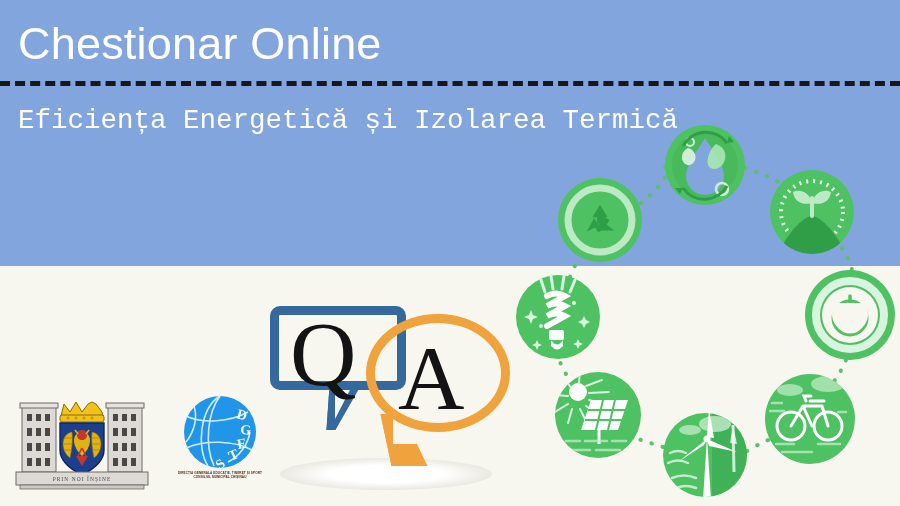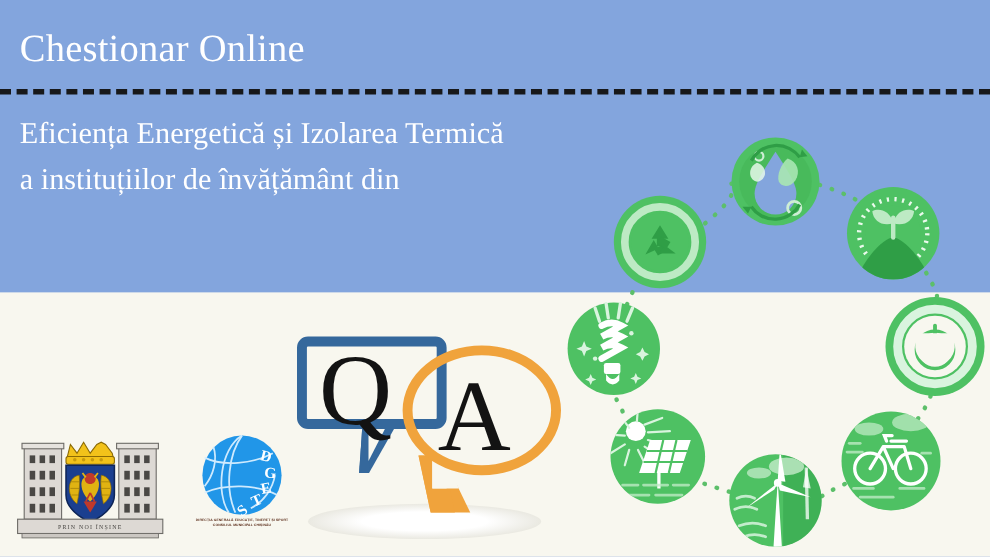--- a/index.html
+++ b/index.html
@@ -17,31 +17,31 @@
     background:#83a5dd;
   }
   .band-cream{
     position:absolute;left:0;top:266px;width:900px;height:240px;
     background:#f8f7ef;
   }
 
   
   .hdr-title{
     position:absolute;left:18px;top:16px;
-    font-family:Liberation Serif, serif;
-    font-size:35px;line-height:56px;color:#ffffff;
+    font-family:Liberation Sans, sans-serif;
+    font-size:45px;line-height:56px;color:#ffffff;
     letter-spacing:.2px;white-space:nowrap;
   }
   .dash-rule{
     position:absolute;left:0px;top:81px;width:900px;height:0;
     border-top:5px dashed #17181a;
   }
   .hdr-sub{
     position:absolute;left:18px;top:100px;width:660px;
-    font-family:Liberation Serif, serif;
+    font-family:Liberation Mono, monospace;
     font-size:27.5px;line-height:42px;color:#ffffff;
   }
   .hdr-sub div{white-space:nowrap;}
 
   
   .qa-wrap{position:absolute;left:262px;top:290px;width:250px;height:216px;}
   .qa-shadow{
     position:absolute;left:18px;top:168px;width:212px;height:32px;
     border-radius:50%;
     background:radial-gradient(ellipse at 50% 50%,#ffffff 0%,#ffffff 38%,#e9e8e0 72%,rgba(248,247,239,0) 100%);
@@ -110,21 +110,20 @@
 
 <div id="stage">
 
   <div class="band-blue"></div>
   <div class="band-cream"></div>
 
   <div class="hdr-title">Chestionar Online</div>
   <div class="dash-rule"></div>
   <div class="hdr-sub">
     <div>Eficiența Energetică și Izolarea Termică</div>
-    <div>a instituțiilor de învățământ din</div>
   </div>
 
   <svg class="eco-svg" viewBox="0 0 900 506">
     <defs>
 
       <style>
         .conn{fill:none;stroke:#5cbf6a;stroke-width:4;stroke-linecap:round;stroke-dasharray:0.5 11;}
         .ring-outer{fill:#4ec163;}
         .ring-mid{fill:none;stroke:#a5e4ad;}
         .wht{fill:#ffffff;}

